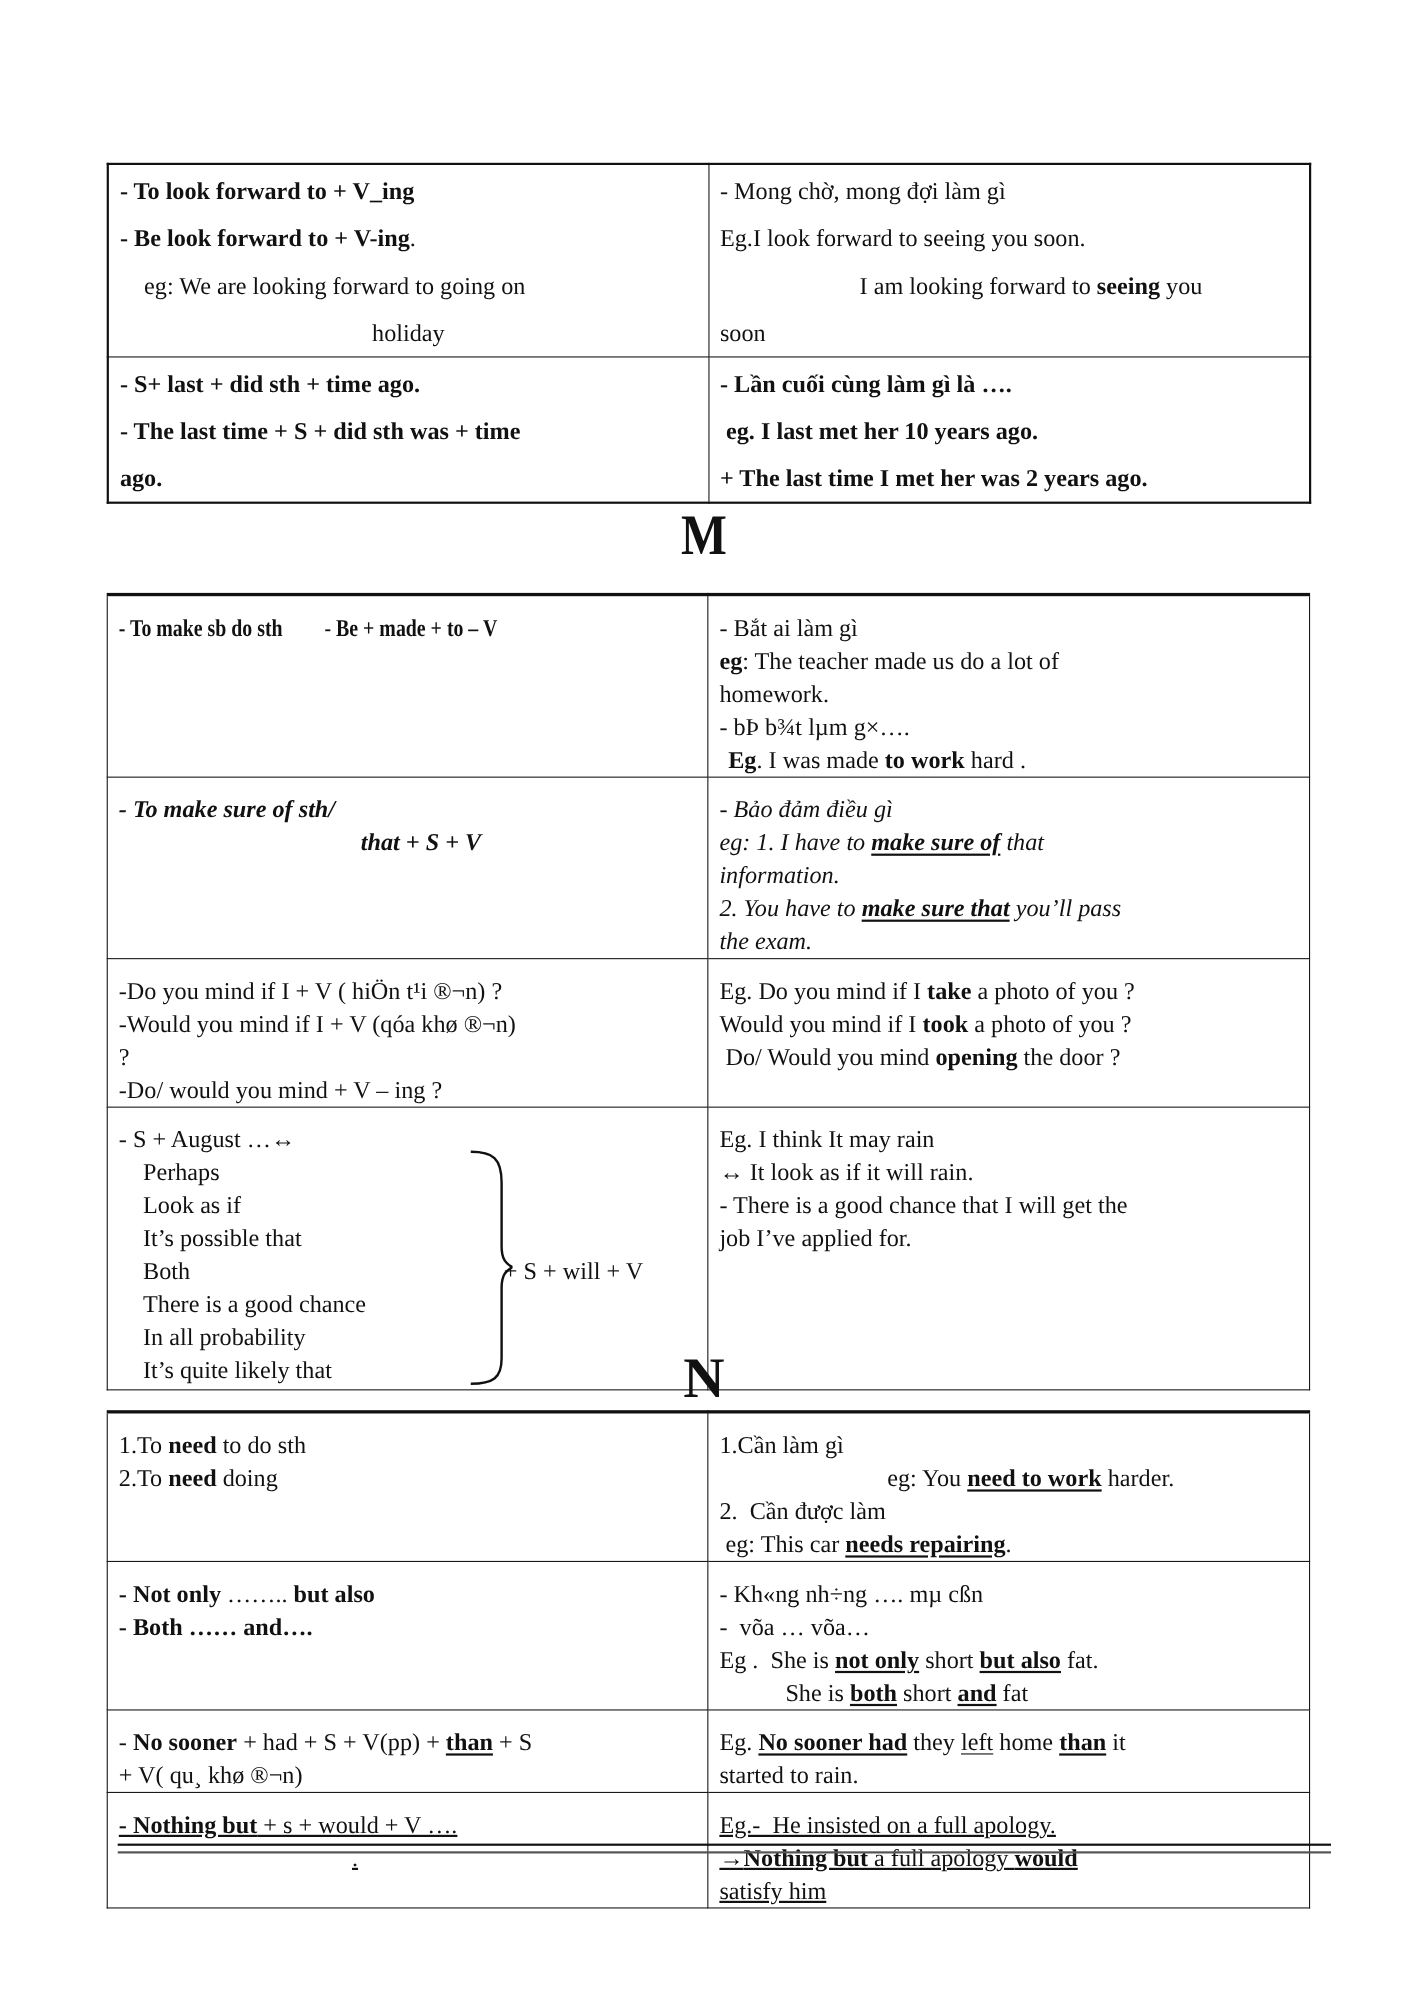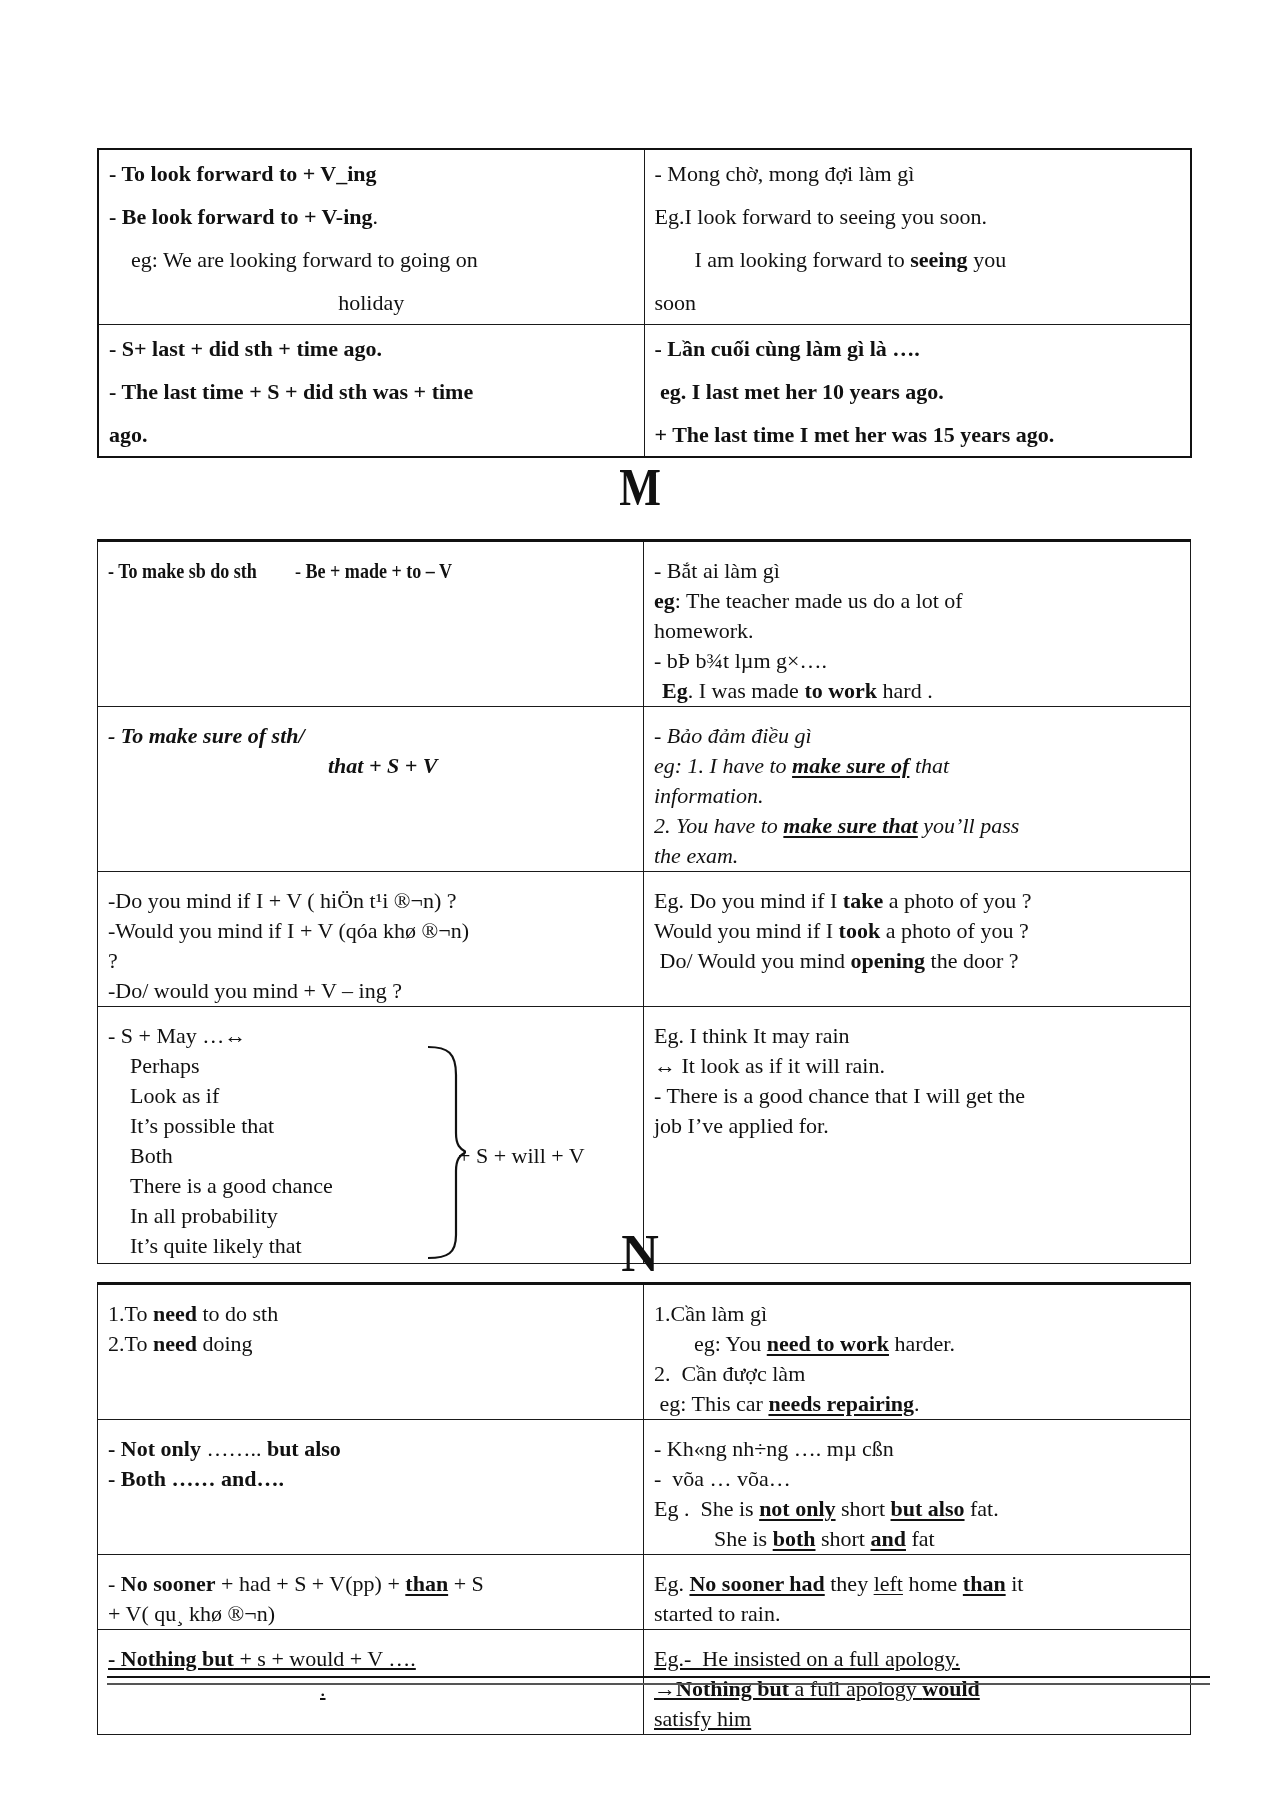--- a/index.html
+++ b/index.html
@@ -47,21 +47,21 @@
       font-weight: bold; font-size: 52px; line-height: 52px;
     }
     #letter-m { top: 462px; font-family: "Liberation Sans Narrow", "Liberation Serif", serif; transform: scaleX(0.85); }
     #letter-n { top: 1228px; }
 
     .line { display: block; white-space: nowrap; }
     .b { font-weight: bold; }
     .u { text-decoration: underline; text-decoration-thickness: 2px; text-underline-offset: 3px; }
     .center { text-align: center; }
     .ind1 { padding-left: 22px; }
-    .ind2 { padding-left: 40px; }
+    .ind2 { padding-left: 40px; text-align: center; }
     .ind3 { padding-left: 60px; }
     .ind-big { padding-left: 220px; }
     .ind-mid { padding-left: 212px; }
     .narrow { font-family: "Liberation Sans Narrow", "Liberation Serif", serif; transform-origin: left; display: inline-block; transform: scaleX(0.82); }
 
     .brace-block { position: relative; }
     .brace-svg { position: absolute; left: 318px; top: 24px; }
     .brace-result { position: absolute; left: 350px; top: 120px; white-space: nowrap; }
 
     .bottom-rule {
@@ -96,21 +96,21 @@
     </tr>
     <tr class="r2">
       <td>
         <span class="line">- S+ last + did sth + time ago.</span>
         <span class="line">- The last time + S + did sth was + time</span>
         <span class="line">ago.</span>
       </td>
       <td>
         <span class="line">- Lần cuối cùng làm gì là ….</span>
         <span class="line" style="white-space:pre"> eg. I last met her 10 years ago.</span>
-        <span class="line">+ The last time I met her was 15 years ago.</span>
+        <span class="line">+ The last time I met her was 2 years ago.</span>
       </td>
     </tr>
   </tbody>
     </table>
 
   <div class="sec-letter" id="letter-m">M</div>
 
   <table class="gt" id="table-m">
     <colgroup>
         <col class="c1">
@@ -152,21 +152,21 @@
       </td>
       <td>
         <span class="line"><span>Eg. Do you mind if I </span><span class="b">take</span><span> a photo of you ?</span></span>
         <span class="line"><span>Would you mind if I </span><span class="b">took</span><span> a photo of you ?</span></span>
         <span class="line" style="white-space:pre"><span> Do/ Would you mind </span><span class="b">opening</span><span> the door ?</span></span>
       </td>
     </tr>
     <tr class="r4">
       <td>
         <div class="brace-block">
-          <span class="line">- S + May …↔</span>
+          <span class="line">- S + August …↔</span>
           <span class="line ind1">Perhaps</span>
           <span class="line ind1">Look as if</span>
           <span class="line ind1">It’s possible that</span>
           <span class="line ind1">Both</span>
           <span class="line ind1">There is a good chance</span>
           <span class="line ind1">In all probability</span>
           <span class="line ind1">It’s quite likely that</span>
           <svg class="brace-svg" width="40" height="215" viewBox="0 0 40 215">
             <path d="M2 2 C 22 2, 30 8, 30 30 L 30 88 C 30 100, 34 104, 40 107 C 34 110, 30 114, 30 126 L 30 190 C 30 208, 22 213, 2 213" fill="none" stroke="#111" stroke-width="2.2"></path>
           </svg>

